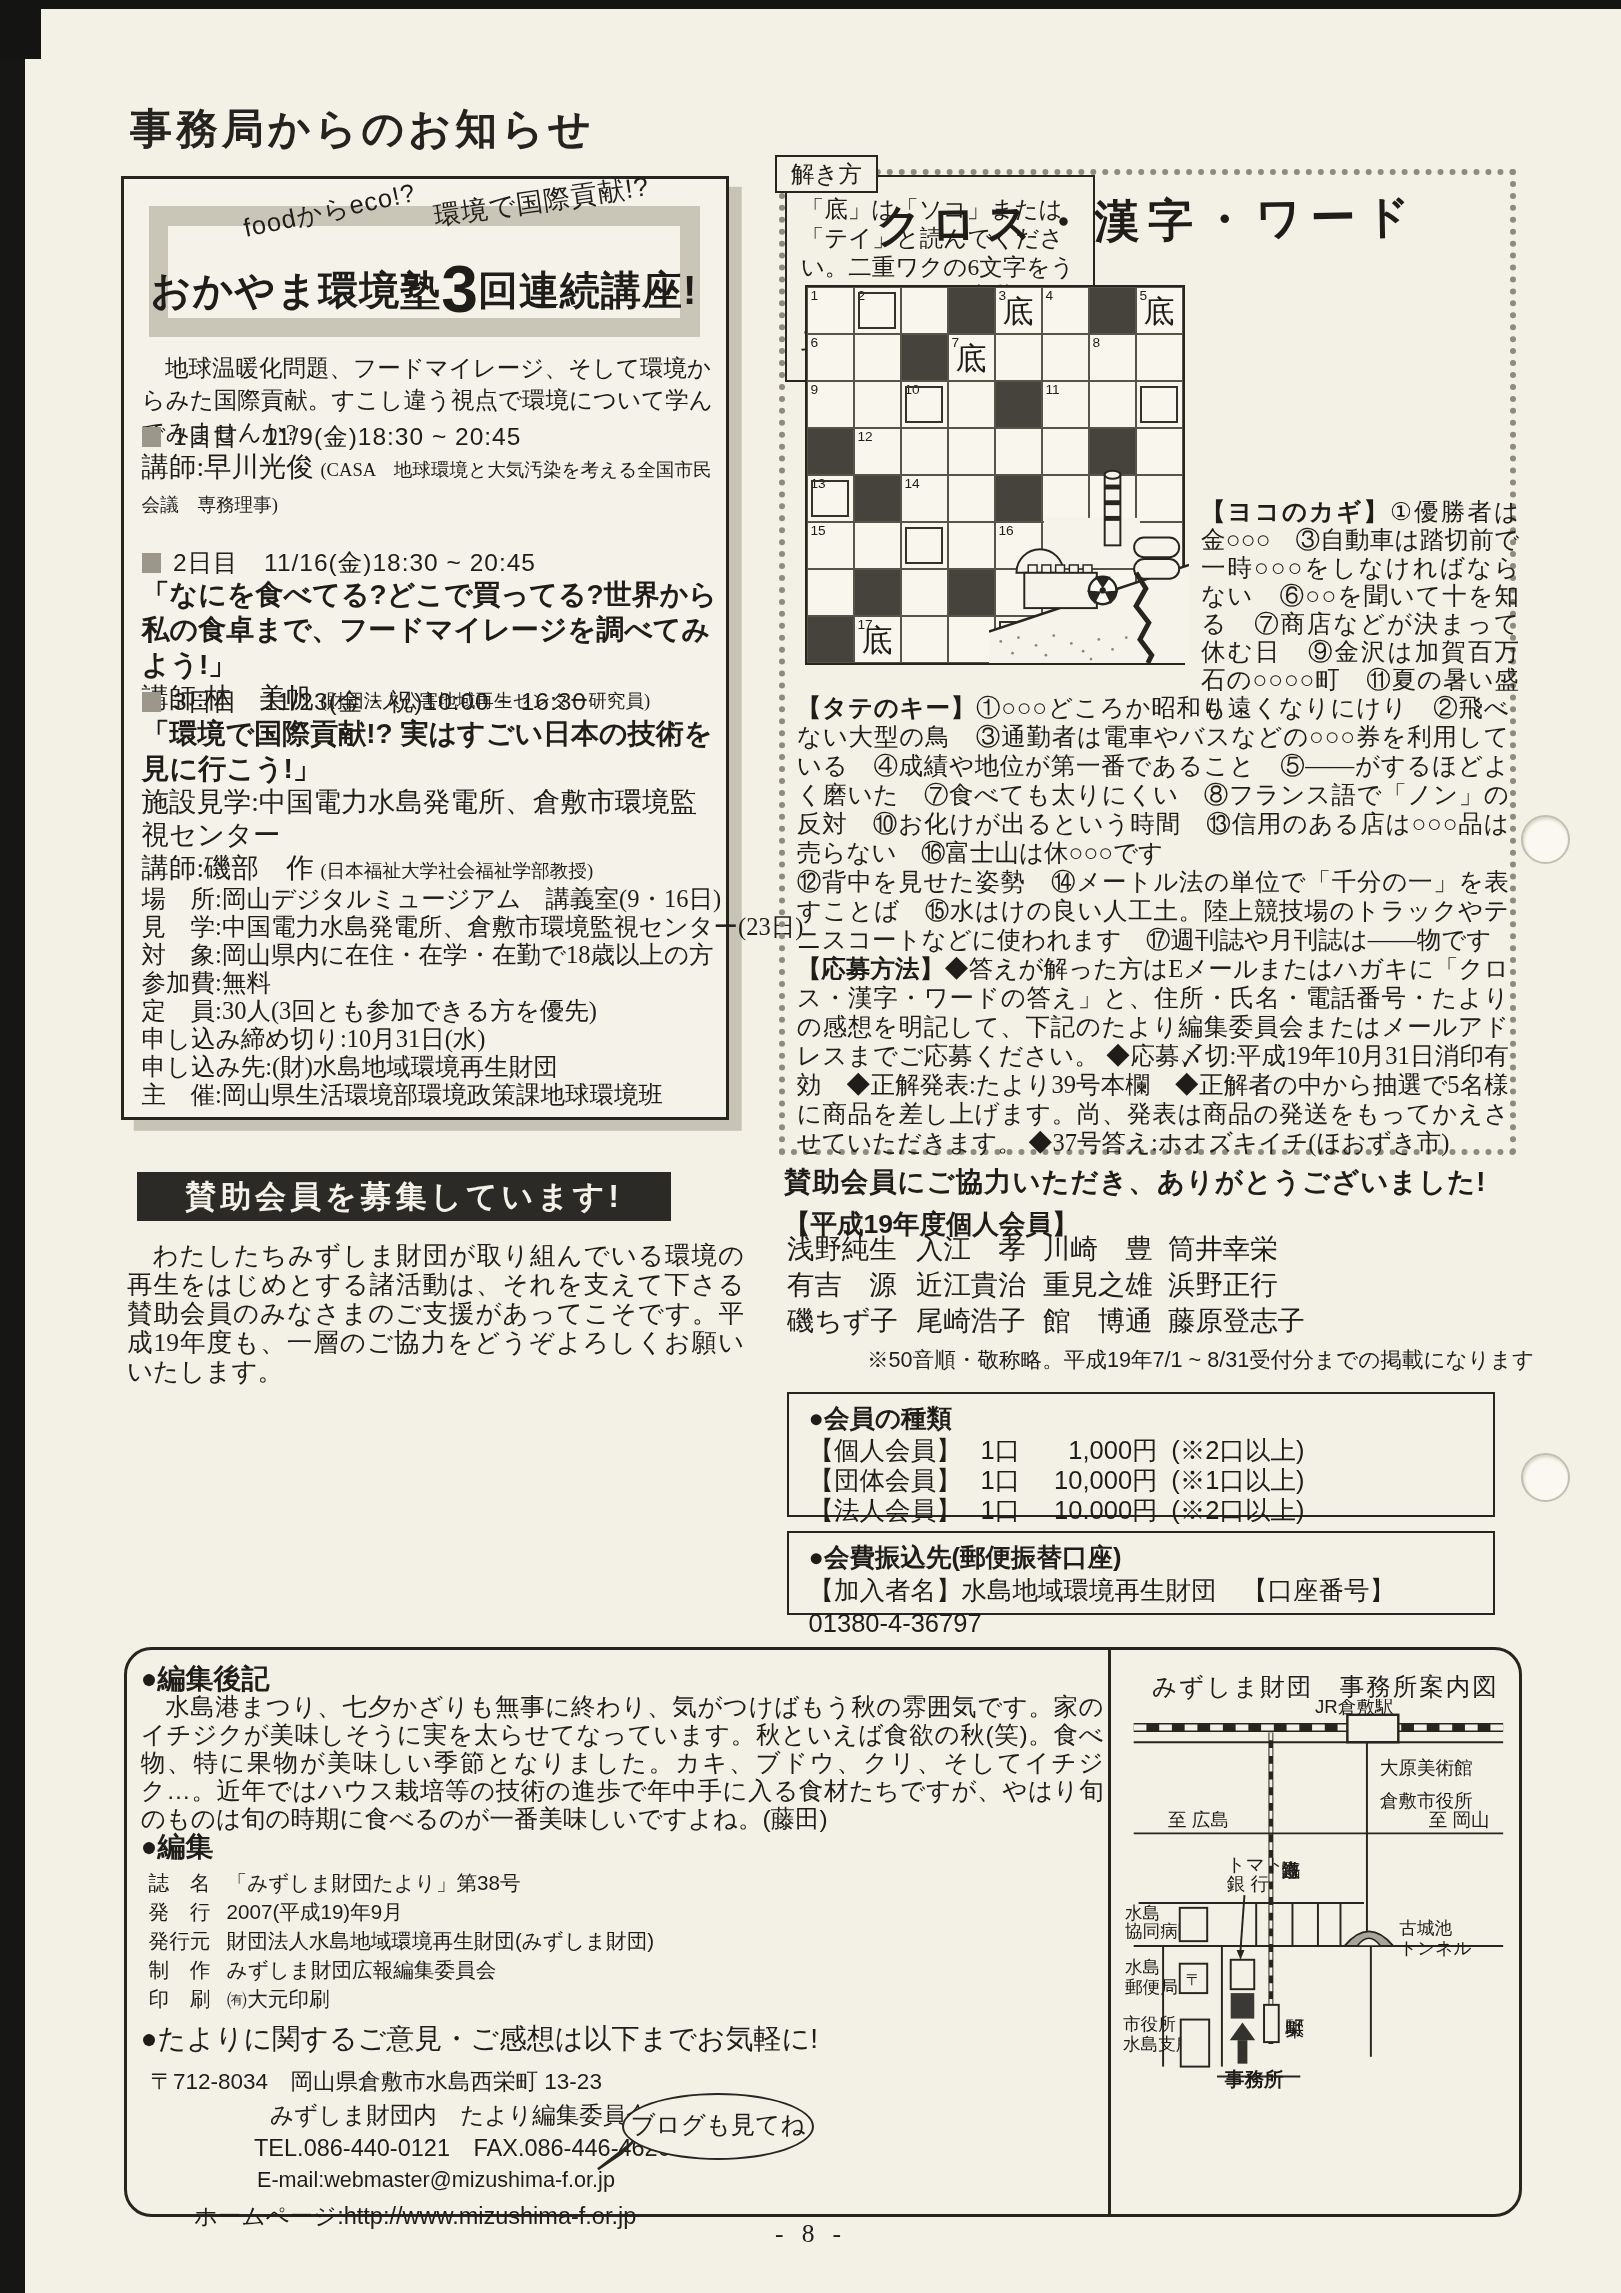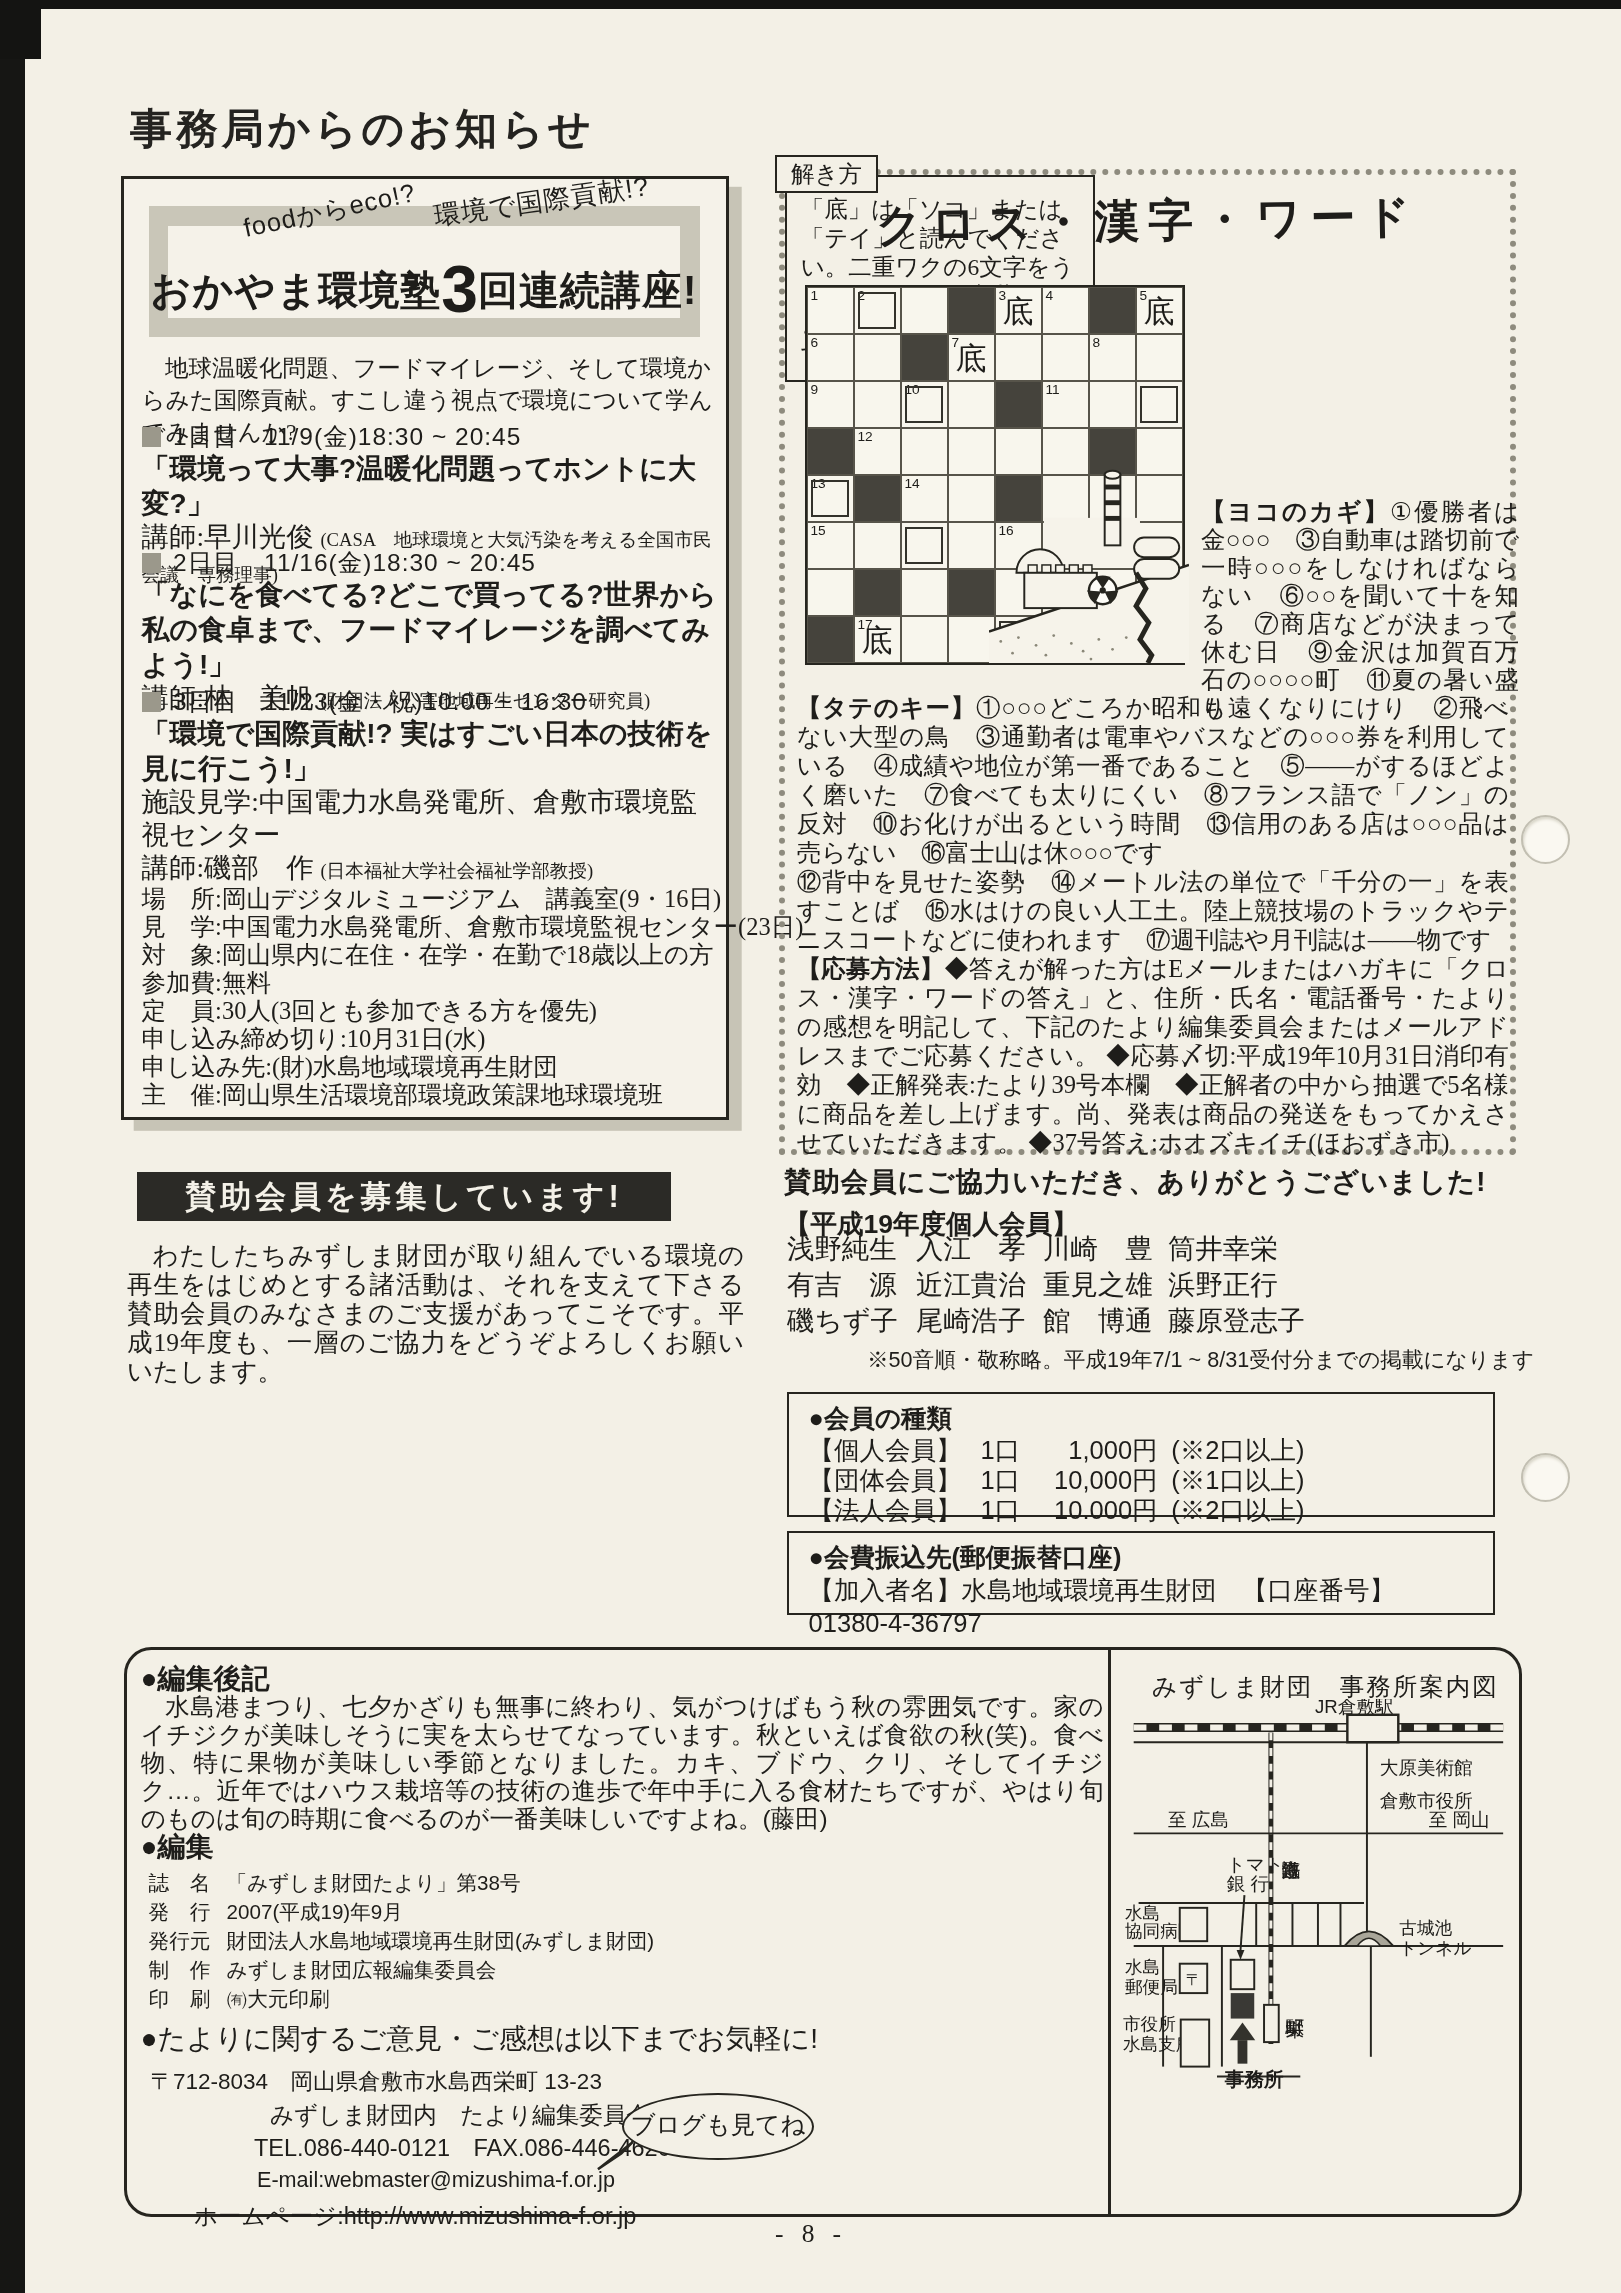--- a/index.html
+++ b/index.html
@@ -106,21 +106,20 @@
     <div class="abs banner">
       <div class="banner-inner"></div>
       <div class="abs tag1 go">foodからeco!?</div>
       <div class="abs tag2 go">環境で国際貢献!?</div>
       <div class="abs course-title go"><span>おかやま環境塾</span><span class="big3">3</span><span>回連続講座!</span></div>
     </div>
     <p class="abs intro mi">地球温暖化問題、フードマイレージ、そして環境からみた国際貢献。すこし違う視点で環境について学んでみませんか?</p>
 
     <div class="abs day" style="top:243px;">
       <div class="day-head go"><span class="sq"></span><span>1日目　11/9(金)18:30 ~ 20:45</span></div>
-      <div class="day-title go">「環境って大事?温暖化問題ってホントに大変?」</div>
       <div class="day-teach mi"><span>講師:早川光俊</span> <span class="tnote">(CASA　地球環境と大気汚染を考える全国市民会議　専務理事)</span></div>
     </div>
 
     <div class="abs day" style="top:369px;">
       <div class="day-head go"><span class="sq"></span><span>2日目　11/16(金)18:30 ~ 20:45</span></div>
       <div class="day-title go">「なにを食べてる?どこで買ってる?世界から私の食卓まで、フードマイレージを調べてみよう!」</div>
       <div class="day-teach mi"><span>講師:林　美帆</span> <span class="tnote">(財団法人公害地域再生センター研究員)</span></div>
     </div>
 
     <div class="abs day" style="top:508px;">

